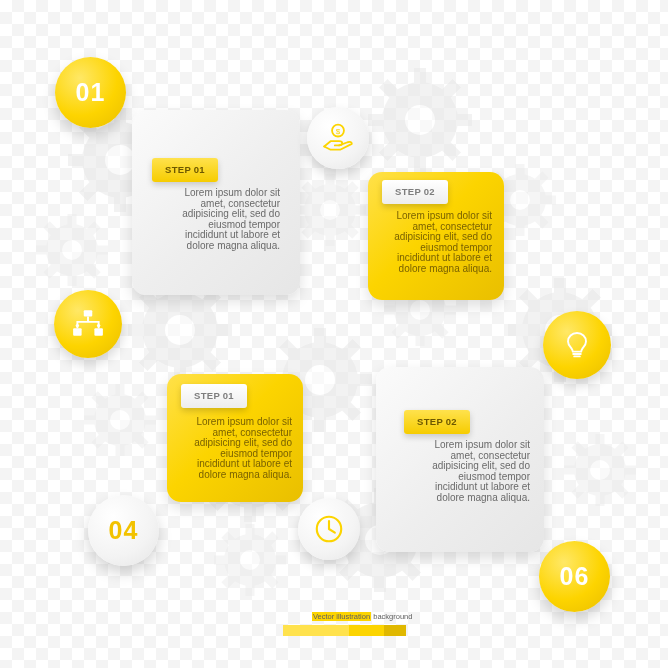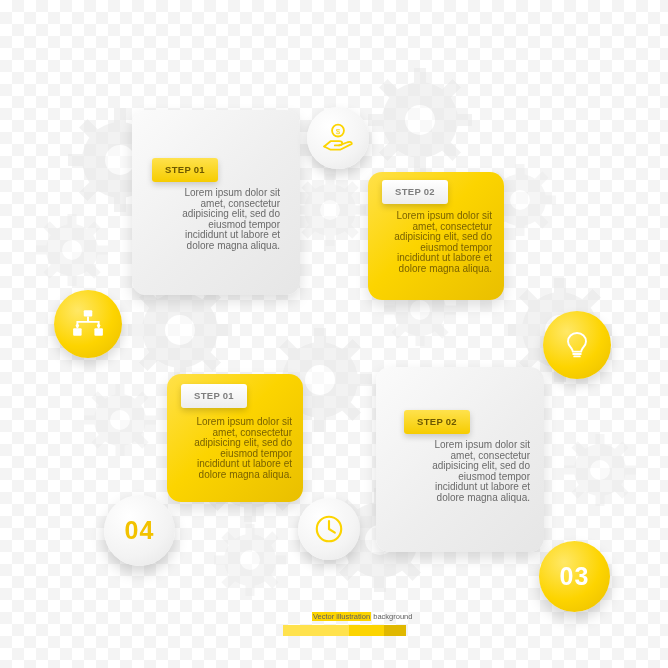--- a/index.html
+++ b/index.html
@@ -197,27 +197,30 @@
   <div class="card-text" style="left:384px; top:211px; width:108px; color:#7a6200;">Lorem ipsum dolor sit amet, consectetur adipisicing elit, sed do eiusmod tempor incididunt ut labore et dolore magna aliqua.</div>
 
   <div class="card card-yellow" style="left:167px; top:374px; width:136px; height:128px;"></div>
   <div class="tag tag-white" style="left:181px; top:384px;">STEP 01</div>
   <div class="card-text" style="left:184px; top:417px; width:108px; color:#7a6200;">Lorem ipsum dolor sit amet, consectetur adipisicing elit, sed do eiusmod tempor incididunt ut labore et dolore magna aliqua.</div>
 
   <div class="card card-white" style="left:376px; top:367px; width:168px; height:185px;"></div>
   <div class="tag tag-yellow" style="left:404px; top:410px;">STEP 02</div>
   <div class="card-text" style="left:422px; top:440px; width:108px;">Lorem ipsum dolor sit amet, consectetur adipisicing elit, sed do eiusmod tempor incididunt ut labore et dolore magna aliqua.</div>
 
+  <div class="bubble bubble-yellow" style="left:55px; top:57px; width:71px; height:71px;">
+    <span class="bubble-num">01</span>
+  </div>
 
 
   <div class="bubble bubble-yellow" style="left:539px; top:541px; width:71px; height:71px;">
-    <span class="bubble-num">03</span>
-  </div>
-
-  <div class="bubble bubble-white" style="left:104px; top:495px; width:71px; height:71px;text-align:center;">
+    <span class="bubble-num">06</span>
+  </div>
+
+  <div class="bubble bubble-white" style="left:88px; top:495px; width:71px; height:71px;text-align:center;">
     <span class="bubble-num">04</span>
   </div>
 
   <div class="iconc iconc-white" style="left:307px; top:107px; width:62px; height:62px;">
     <svg width="34" height="34" viewBox="0 0 32 32">
       <circle cx="16" cy="9" r="5.6" fill="none" stroke="#fcd400" stroke-width="1.7"></circle>
       <text x="16" y="12.2" font-size="7.5" text-anchor="middle" fill="#fcd400" font-family="'Liberation Sans',sans-serif">$</text>
       <path d="M3 24 L9 19 L17 19 Q20 19 20 21 Q20 23 17 23 L13 23" fill="none" stroke="#fcd400" stroke-width="1.7" stroke-linecap="round" stroke-linejoin="round"></path>
       <path d="M17 23 L25 20 Q29 19 29 21.5 L18 27 L9 27 L3 24" fill="none" stroke="#fcd400" stroke-width="1.7" stroke-linecap="round" stroke-linejoin="round"></path>
     </svg>

